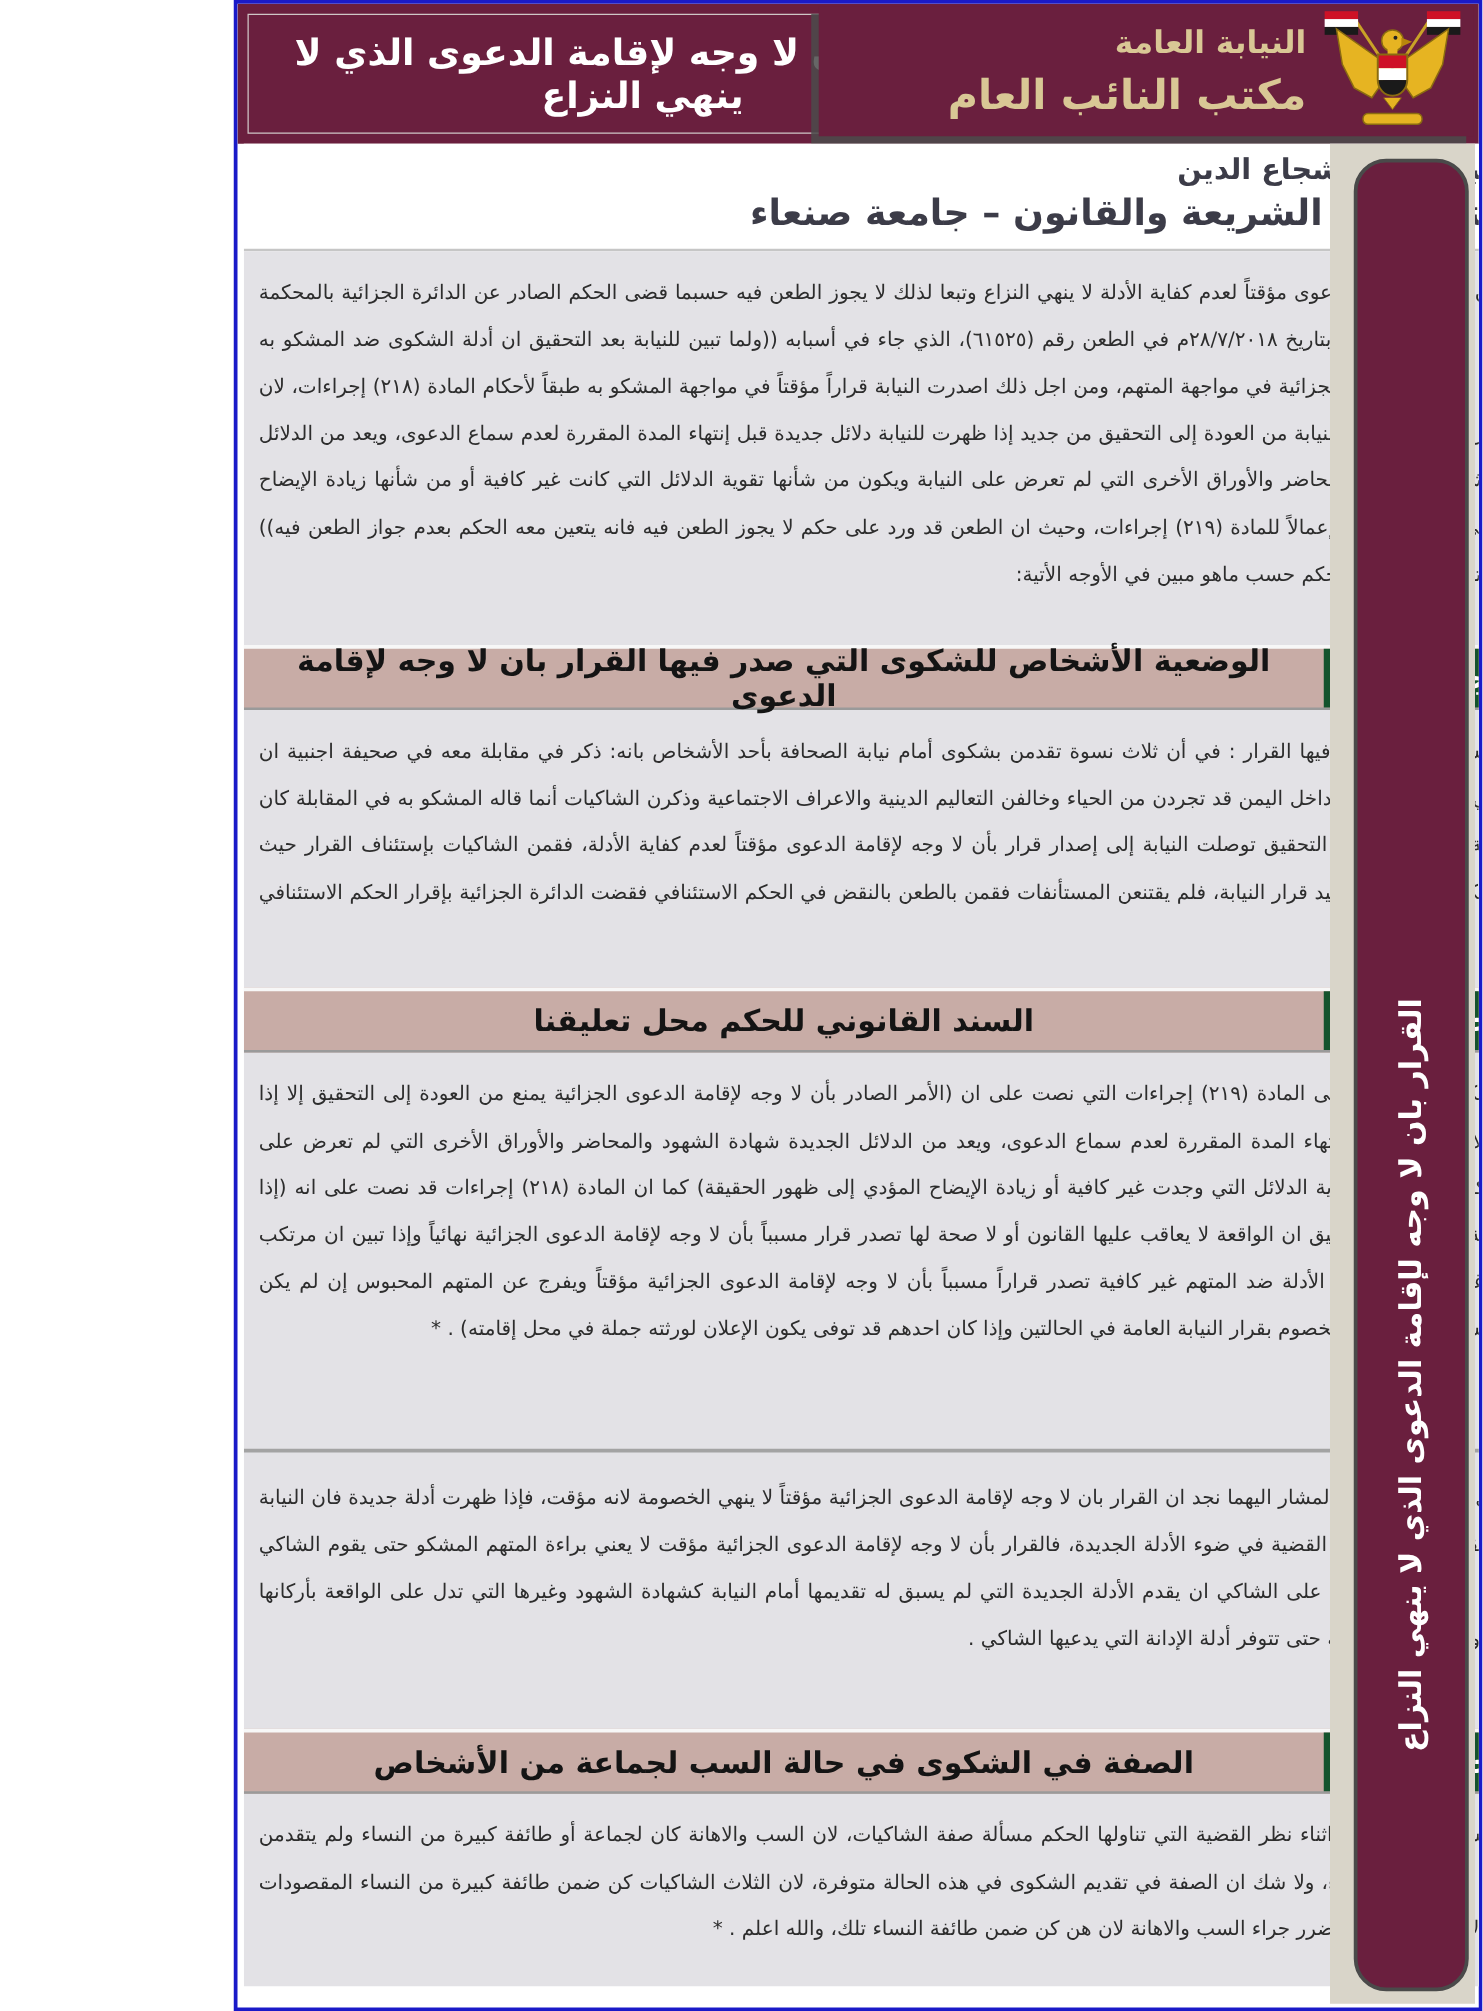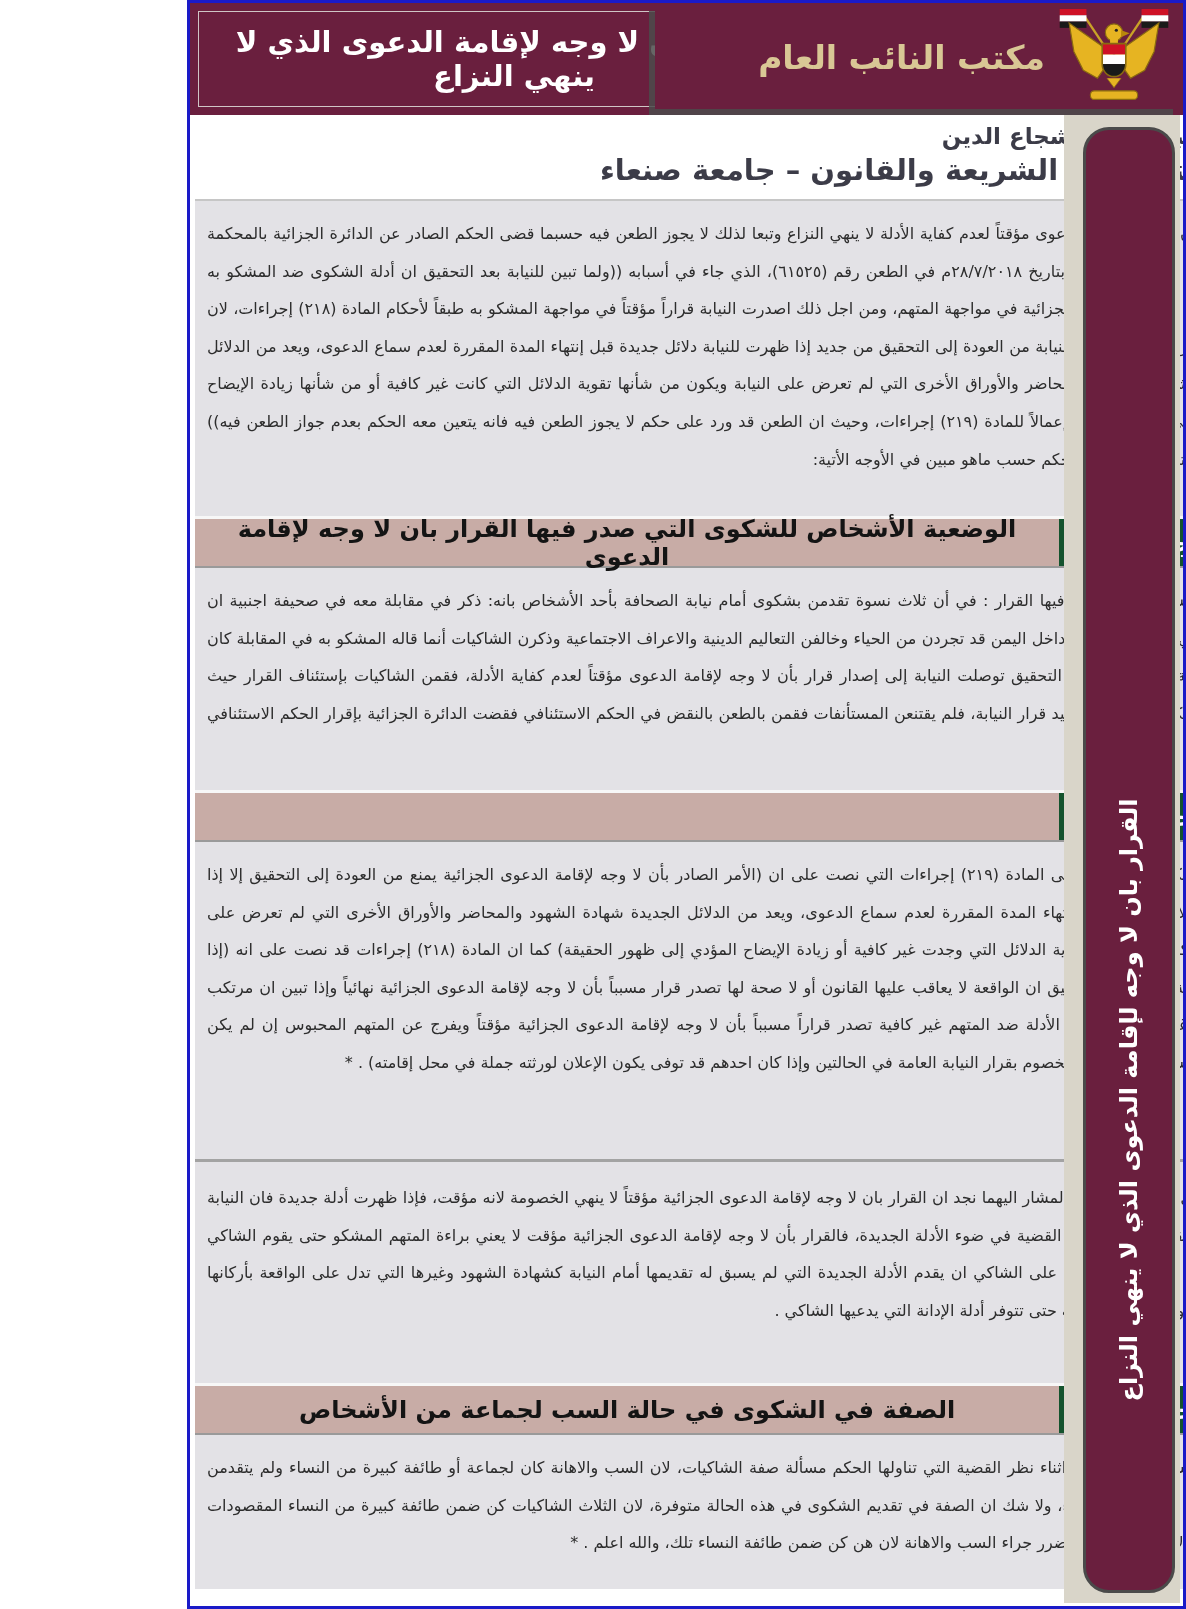--- a/index.html
+++ b/index.html
@@ -103,20 +103,21 @@
               <rect x="60" y="62" width="30" height="12" fill="#ffffff"></rect>
               <rect x="60" y="74" width="30" height="18" fill="#1a1a1a"></rect>
             </g>
             <path d="M60 48 h30 v26 a15 16 0 0 1 -30 0 Z" fill="none" stroke="#8a6b10" stroke-width="2"></path>
           </g>
           <path d="M66 92 l9 12 l9 -12" fill="#e6b422" stroke="#8a6b10" stroke-width="1"></path>
           <rect x="45" y="108" width="60" height="11" rx="5" fill="#e6b422" stroke="#8a6b10" stroke-width="1.5"></rect>
         </svg>
       </span>
       <span class="org-text">
+        <div class="org-name">النيابة العامة</div>
         <div class="office-name">مكتب النائب العام</div>
       </span>
     </div>
   </div>
 
   <div class="content">
 
     <div class="author-block">
       <div class="author-name">أ.د/ عبدالمؤمن شجاع الدين</div>
       <div class="author-affiliation">الأستاذ بكلية الشريعة والقانون – جامعة صنعاء</div>
@@ -127,20 +128,21 @@
       <div class="para intro">القرار بان لا وجه لإقامة الدعوى مؤقتاً لعدم كفاية الأدلة لا ينهي النزاع وتبعا لذلك لا يجوز الطعن فيه حسبما قضى الحكم الصادر عن الدائرة الجزائية بالمحكمة العليا في جلستها المنعقدة بتاريخ ٢٨/٧/٢٠١٨م في الطعن رقم (٦١٥٢٥)، الذي جاء في أسبابه ((ولما تبين للنيابة بعد التحقيق ان أدلة الشكوى ضد المشكو به غير كافية لتحريك الدعوى الجزائية في مواجهة المتهم، ومن اجل ذلك اصدرت النيابة قراراً مؤقتاً في مواجهة المشكو به طبقاً لأحكام المادة (٢١٨) إجراءات، لان هذا القرار المؤقت لا يمنع النيابة من العودة إلى التحقيق من جديد إذا ظهرت للنيابة دلائل جديدة قبل إنتهاء المدة المقررة لعدم سماع الدعوى، ويعد من الدلائل الجديدة شهادة الشهود والمحاضر والأوراق الأخرى التي لم تعرض على النيابة ويكون من شأنها تقوية الدلائل التي كانت غير كافية أو من شأنها زيادة الإيضاح المؤدي إلى ظهور الحقيقة إعمالاً للمادة (٢١٩) إجراءات، وحيث ان الطعن قد ورد على حكم لا يجوز الطعن فيه فانه يتعين معه الحكم بعدم جواز الطعن فيه)) وسيكون تعليقنا على هذا الحكم حسب ماهو مبين في الأوجه الأتية:</div>
 
       <div class="section-bar">
         <div class="section-badge">الوجه الأول</div>
         <div class="section-title">الوضعية الأشخاص للشكوى التي صدر فيها القرار بان لا وجه لإقامة الدعوى</div>
       </div>
       <div class="para body-1">تتلخص الشكوى التي صدر فيها القرار : في أن ثلاث نسوة تقدمن بشكوى أمام نيابة الصحافة بأحد الأشخاص بانه: ذكر في مقابلة معه في صحيفة اجنبية ان النساء في إحدى التجمعات داخل اليمن قد تجردن من الحياء وخالفن التعاليم الدينية والاعراف الاجتماعية وذكرن الشاكيات أنما قاله المشكو به في المقابلة كان سبا واهانة لهن، ومن خلال التحقيق توصلت النيابة إلى إصدار قرار بأن لا وجه لإقامة الدعوى مؤقتاً لعدم كفاية الأدلة، فقمن الشاكيات بإستئناف القرار حيث قضت محكمة الاستئناف بتأييد قرار النيابة، فلم يقتنعن المستأنفات فقمن بالطعن بالنقض في الحكم الاستئنافي فقضت الدائرة الجزائية بإقرار الحكم الاستئنافي .</div>
 
       <div class="section-bar">
         <div class="section-badge">الوجه الثاني</div>
+        <div class="section-title">السند القانوني للحكم محل تعليقنا</div>
       </div>
       <div class="para body-2">أستند الحكم محل تعليقنا إلى المادة (٢١٩) إجراءات التي نصت على ان (الأمر الصادر بأن لا وجه لإقامة الدعوى الجزائية يمنع من العودة إلى التحقيق إلا إذا ظهرت دلائل جديدة قبل إنتهاء المدة المقررة لعدم سماع الدعوى، ويعد من الدلائل الجديدة شهادة الشهود والمحاضر والأوراق الأخرى التي لم تعرض على النيابة ويكون من شأنها تقوية الدلائل التي وجدت غير كافية أو زيادة الإيضاح المؤدي إلى ظهور الحقيقة) كما ان المادة (٢١٨) إجراءات قد نصت على انه (إذا تبين للنيابة العامة بعد التحقيق ان الواقعة لا يعاقب عليها القانون أو لا صحة لها تصدر قرار مسبباً بأن لا وجه لإقامة الدعوى الجزائية نهائياً وإذا تبين ان مرتكب الجريمة غير معروف أو أن الأدلة ضد المتهم غير كافية تصدر قراراً مسبباً بأن لا وجه لإقامة الدعوى الجزائية مؤقتاً ويفرج عن المتهم المحبوس إن لم يكن محبوساً لسبب آخر ويعلن الخصوم بقرار النيابة العامة في الحالتين وإذا كان احدهم قد توفى يكون الإعلان لورثته جملة في محل إقامته) . *</div>
 
       <div class="divider"></div>
 
       <div class="para comment-2">ومن خلال إستقراء النصين المشار اليهما نجد ان القرار بان لا وجه لإقامة الدعوى الجزائية مؤقتاً لا ينهي الخصومة لانه مؤقت، فإذا ظهرت أدلة جديدة فان النيابة تعاود التحقيق وتتصرف في القضية في ضوء الأدلة الجديدة، فالقرار بأن لا وجه لإقامة الدعوى الجزائية مؤقت لا يعني براءة المتهم المشكو حتى يقوم الشاكي بإستئناف القرار حيث ينبغي على الشاكي ان يقدم الأدلة الجديدة التي لم يسبق له تقديمها أمام النيابة كشهادة الشهود وغيرها التي تدل على الواقعة بأركانها المختلفة ونسبتها للمشكو به حتى تتوفر أدلة الإدانة التي يدعيها الشاكي .</div>
 
       <div class="section-bar">
         <div class="section-badge">الوجه الثالث</div>
         <div class="section-title">الصفة في الشكوى في حالة السب لجماعة من الأشخاص</div>

